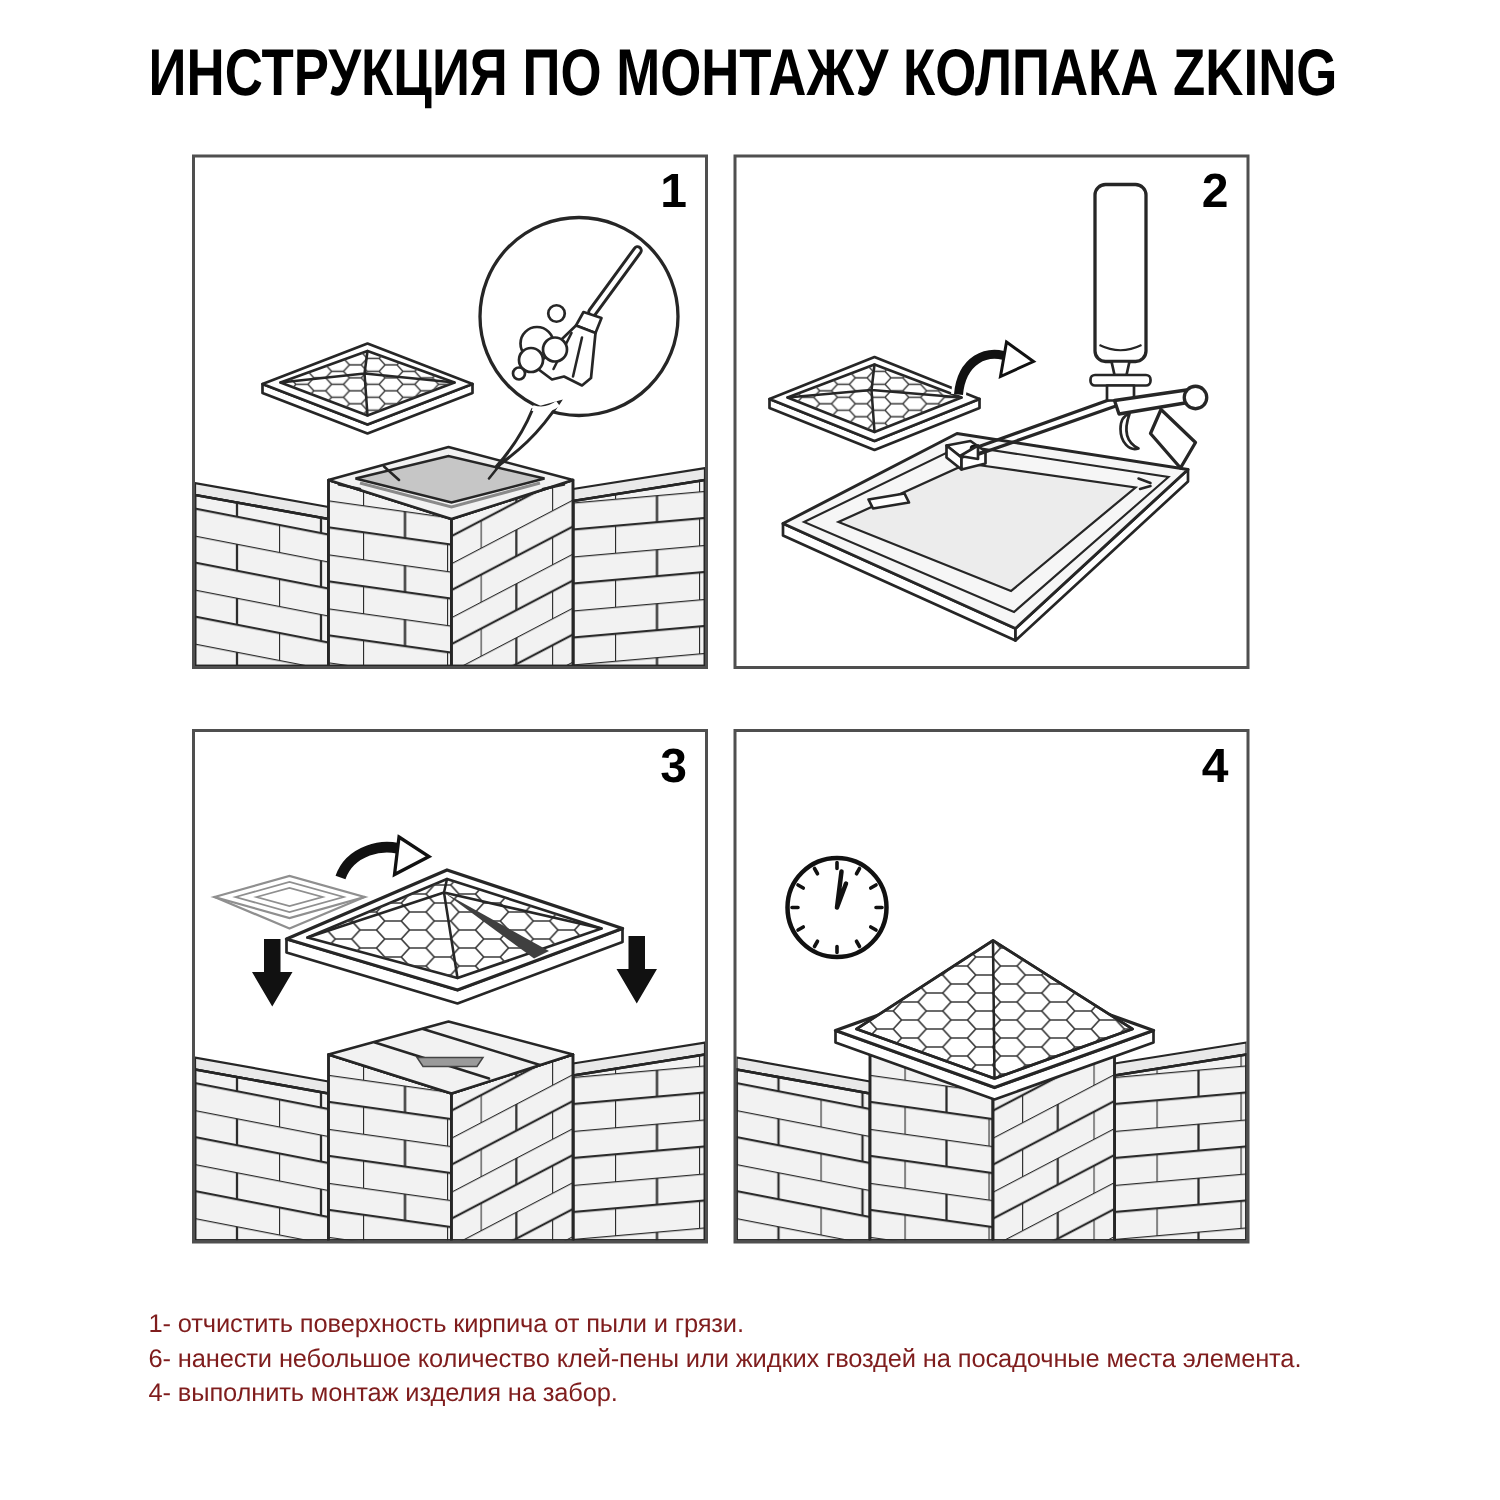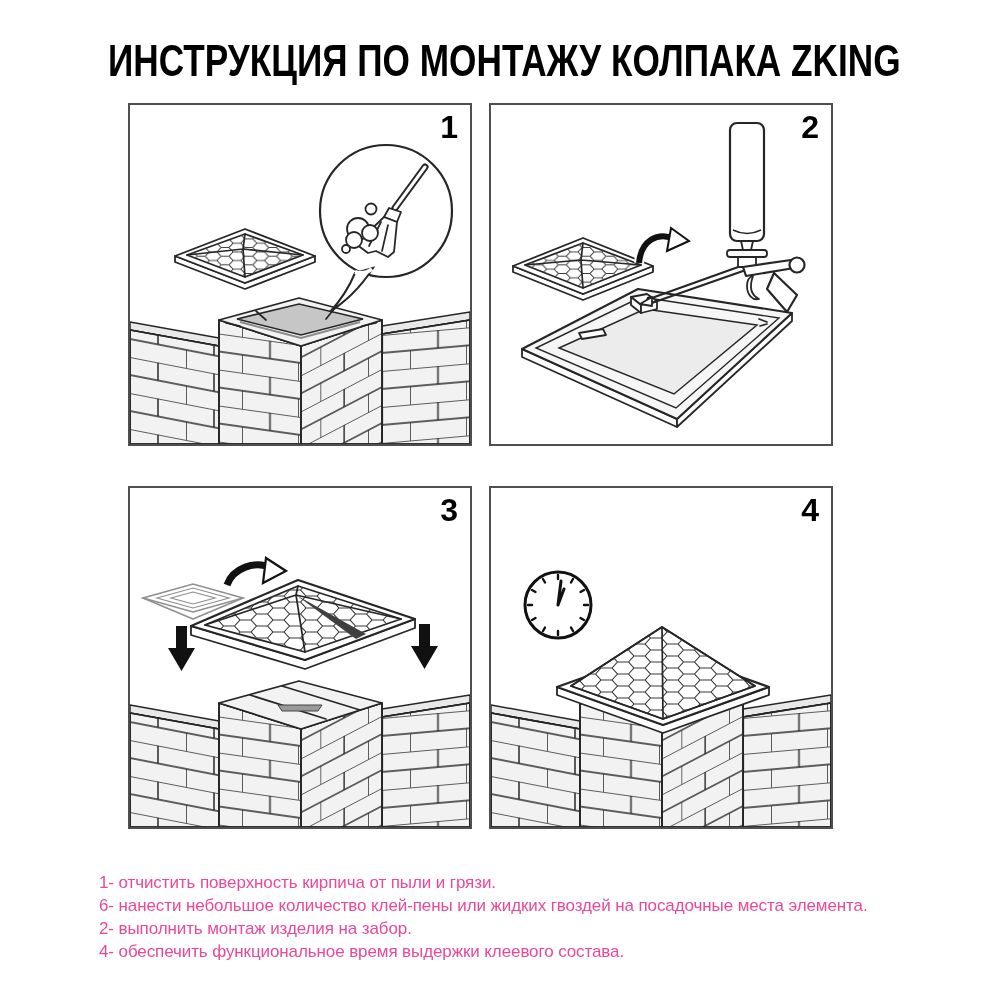--- a/index.html
+++ b/index.html
@@ -1,29 +1,29 @@
 <!DOCTYPE html>
 <html><head>
 <meta charset="utf-8">
 <style>
   html,body{margin:0;padding:0;background:#fff;}
   .page{position:relative;width:1000px;height:1000px;background:#fff;overflow:hidden;
         font-family:"Liberation Sans",sans-serif;color:#000;}
-  .title{position:absolute;top:36px;left:0;width:1000px;text-align:right;}
+  .title{position:absolute;top:24px;left:0;width:1000px;text-align:left;}
   .title span{display:inline-block;font-size:44px;font-weight:700;white-space:nowrap;
         transform:scaleX(0.8);transform-origin:50% 50%;letter-spacing:0px;color:#000;}
   .panel{position:absolute;width:340px;height:339px;border:2px solid #4f4f4f;background:#fff;}
   .panel svg{position:absolute;left:0;top:0;}
   .num{position:absolute;top:4px;right:13px;font-size:32px;font-weight:700;letter-spacing:-1px;color:#000;}
   #panel1{left:128px;top:103px;}
   #panel2{left:489px;top:103px;}
   #panel3{left:128px;top:486px;}
   #panel4{left:489px;top:486px;}
   .steps{position:absolute;left:99px;top:871px;width:880px;font-size:17px;line-height:23px;
-        letter-spacing:-0.1px;color:#ec4899;}
+        letter-spacing:-0.1px;color:#7f1d1d;}
   
   .ln{fill:none;stroke:#262626;stroke-width:1.7;stroke-linejoin:round;stroke-linecap:round;}
   .ln2{fill:none;stroke:#262626;stroke-width:2.2;stroke-linejoin:round;stroke-linecap:round;}
   .fw{fill:#fff;stroke:#262626;stroke-width:1.8;stroke-linejoin:round;}
   .fw2{fill:#fff;stroke:#262626;stroke-width:2.2;stroke-linejoin:round;}
   .fb{fill:#f2f2f2;stroke:#262626;stroke-width:1.7;stroke-linejoin:round;}
   .ts{fill:#e9e9e9;stroke:#262626;stroke-width:1.5;stroke-linejoin:round;}
   .blk{fill:#111;stroke:none;}
   .gray{fill:none;stroke:#8f8f8f;stroke-width:1.5;stroke-linejoin:round;stroke-linecap:round;}
 </style>
@@ -262,17 +262,16 @@
         <path d="M67,87 V91 M82,91 L80,94.5 M93,102 L89.5,104 M97,117 H93 M93,132 L89.5,130 M82,143 L80,139.5 M67,147 V143 M52,143 L54,139.5 M41,132 L44.5,130 M37,117 H41 M41,102 L44.5,104 M52,91 L54,94.5" stroke="#111" stroke-width="2.4" stroke-linecap="round" fill="none"></path>
         <path d="M67,117 L70,93 M67,117 L73,101" stroke="#111" stroke-width="3" stroke-linecap="round" fill="none"></path>
       </g>
     </svg>
     <div class="num">4</div>
   </div>
 
   <div class="steps">
     <div>1- отчистить поверхность кирпича от пыли и грязи.</div>
     <div>6- нанести небольшое количество клей-пены или жидких гвоздей на посадочные места элемента.</div>
-    <div>2- выполнить монтаж изделия на забор.</div>
-    <div>4- обеспечить функциональное время выдержки клеевого состава.</div>
+    <div>4- выполнить монтаж изделия на забор.</div>
   </div>
 
 </div>
 
 </body></html>

